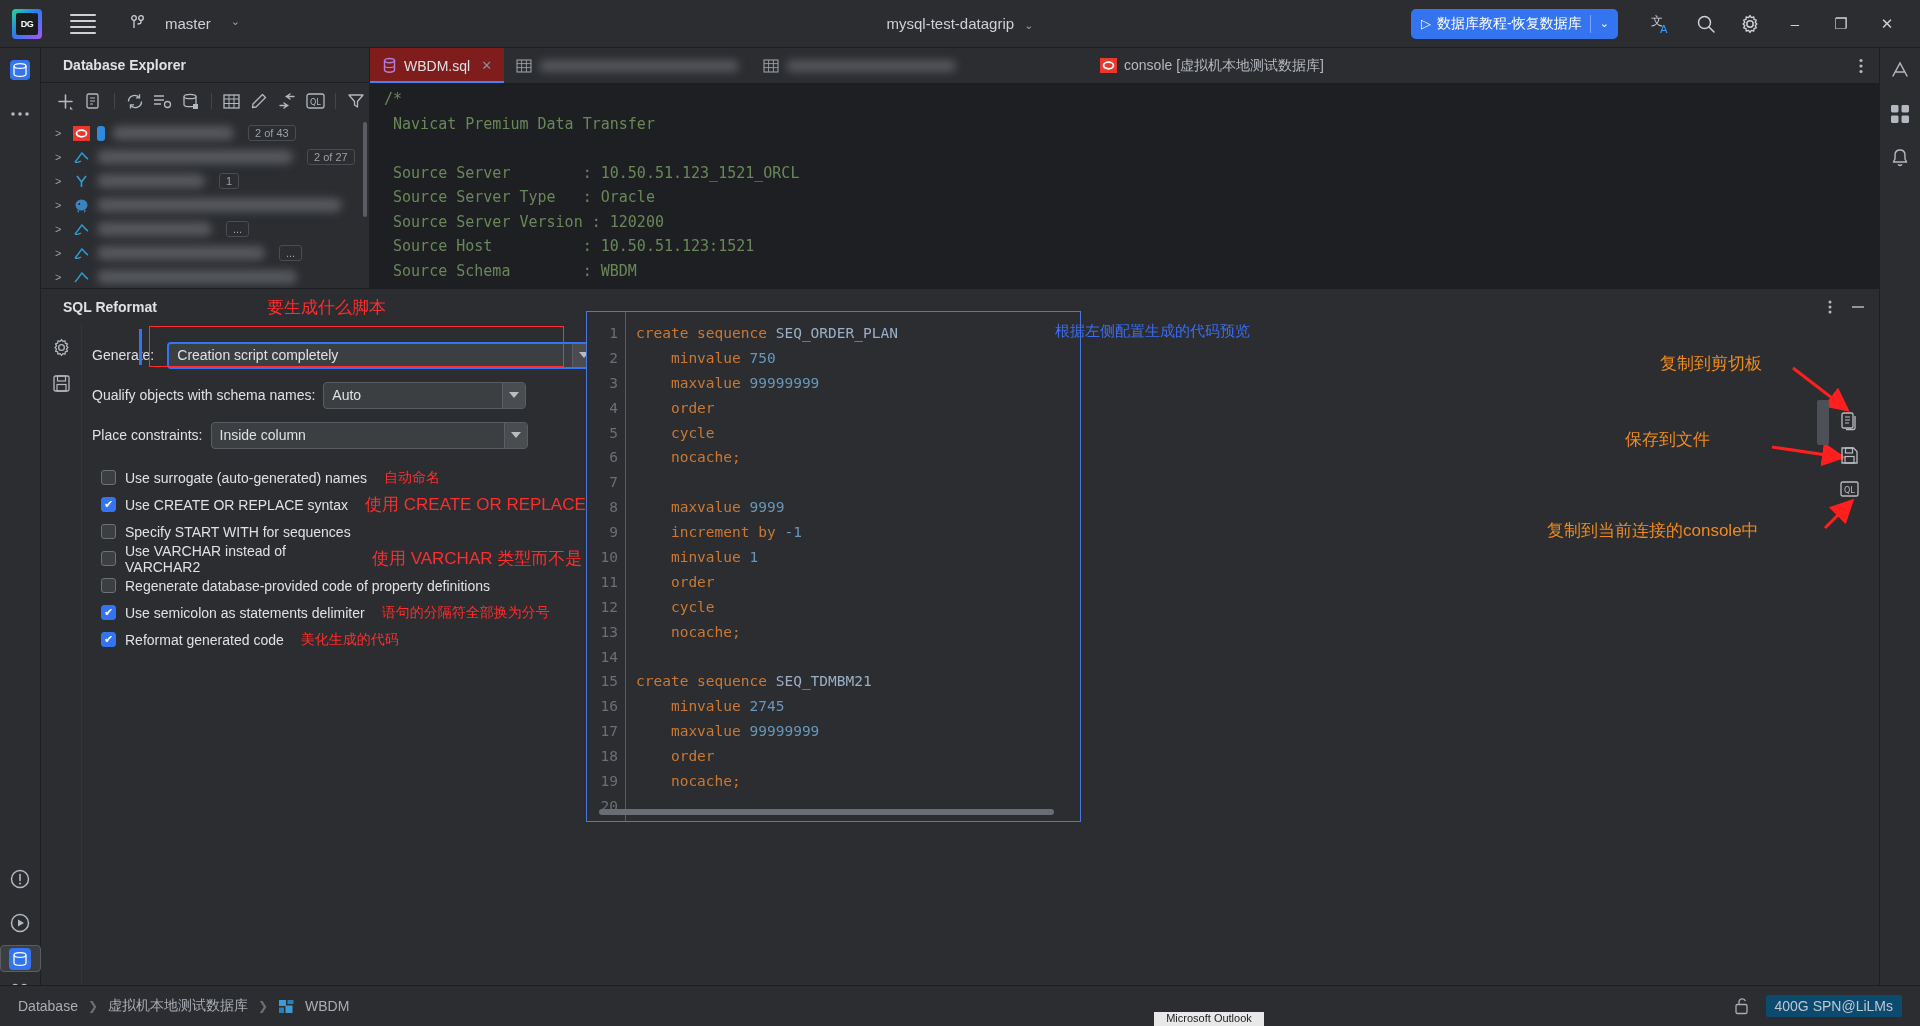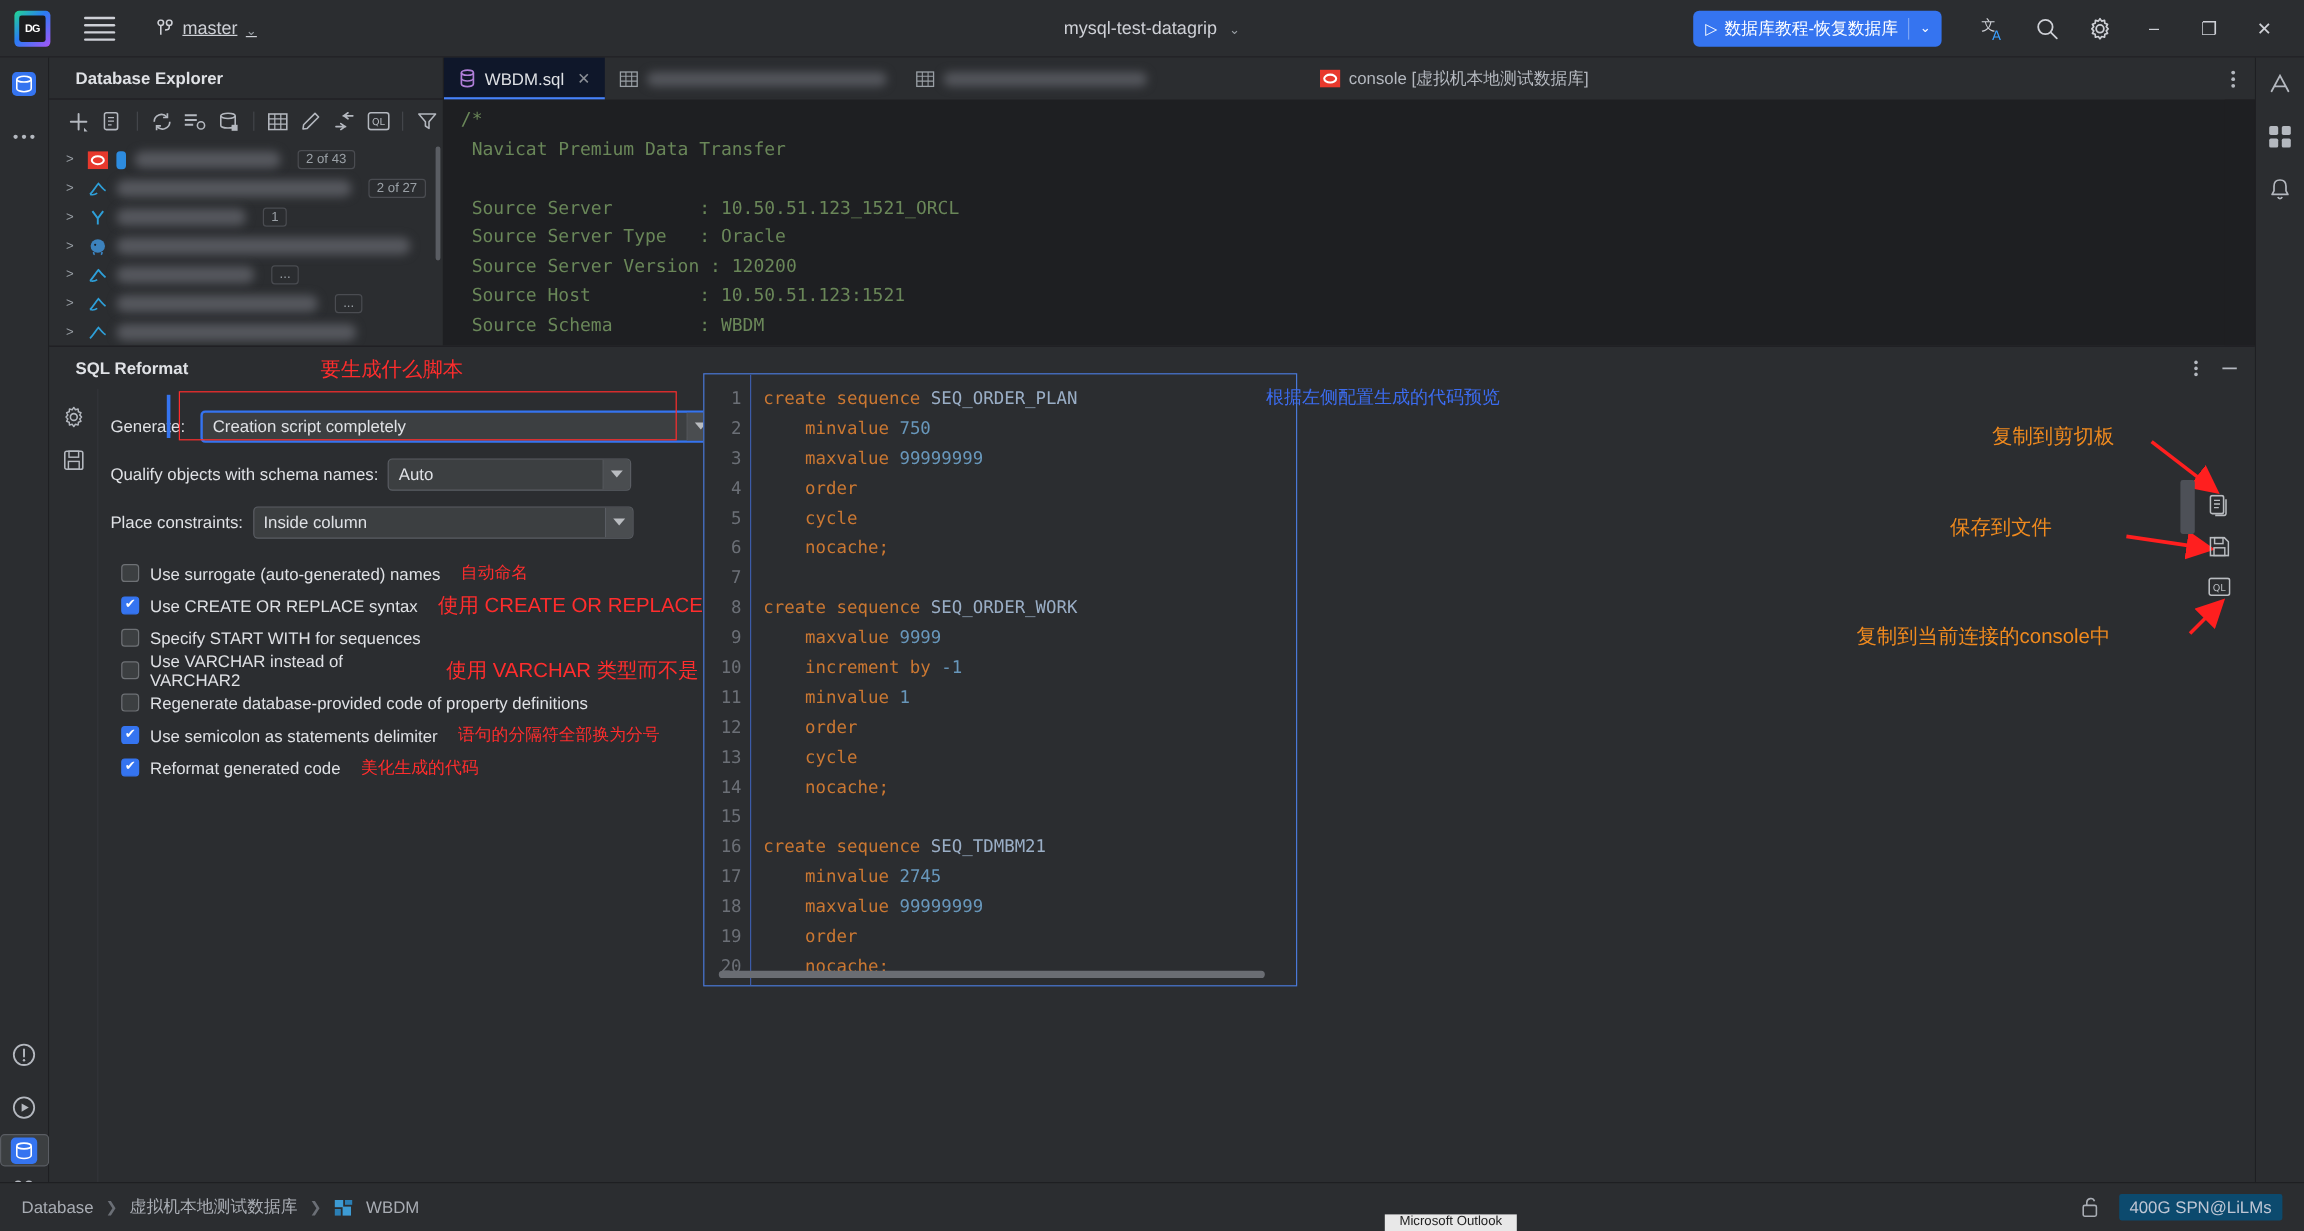--- a/index.html
+++ b/index.html
@@ -20,21 +20,21 @@
   }
   .tb-logo { width: 30px; height: 30px; margin-left: 12px; border-radius: 4px;
     background: linear-gradient(135deg,#22d88f 0%,#2a7bf5 45%,#a855f7 100%);
     display:flex; align-items:center; justify-content:center; }
   .tb-logo .inner { width: 22px; height: 22px; background:#1b1c1e; border-radius:2px;
     font-size:9px; font-weight:bold; color:#fff; display:flex; align-items:center; justify-content:center;
     letter-spacing:-0.5px;}
   .hamburger { margin-left: 28px; width: 26px; height: 26px; display:flex; flex-direction:column;
     justify-content:center; gap:4px; cursor:pointer; }
   .hamburger span { display:block; height:2px; background:#ced0d6; border-radius:1px; }
-  .branch { margin-left: 34px; display:flex; align-items:flex-end; gap:7px; cursor:pointer; font-size:15px; color:#ced0d6;text-decoration:underline;}
+  .branch { margin-left: 34px; display:flex; align-items:flex-start; gap:20px; cursor:pointer; font-size:15px; color:#ced0d6;}
   .branch .chev { font-size: 11px; color:#9aa0a6; }
   .proj-title { position:absolute; left:0; right:0; text-align:center; font-size:15px; color:#ced0d6;
     pointer-events:none; }
   .proj-title span.t { pointer-events:auto; cursor:pointer; }
   .proj-title .chev { font-size:11px; color:#9aa0a6; margin-left:6px;}
   .tb-right { margin-left:auto; display:flex; align-items:center; gap:0; padding-right: 10px;}
   .run-cfg { display:flex; align-items:center; height:30px; background:#3574f0; border-radius:5px;
     margin-right: 22px; cursor:pointer; }
   .run-cfg .play { padding: 0 6px 0 10px; font-size:13px; color:#fff; }
   .run-cfg .label { font-size:14px; color:#fff; padding-right:8px; }
@@ -82,21 +82,21 @@
   .badge { border:1px solid #4a4c51; border-radius:3px; font-size:11px; color:#9aa0a6;
     padding:1px 6px; margin-left:7px; }
   .dbx-scroll { position:absolute; right:2px; top:74px; width:4px; height:95px;
     background:#5a5d63; border-radius:2px; }
 
   
   .tabbar { position:absolute; top:48px; left:370px; width:1509px; height:35px;
      background:#2b2d30; display:flex; align-items:stretch; }
   .tab { display:flex; align-items:center; gap:7px; padding:0 12px; font-size:14px;
      color:#b4b8bf; cursor:pointer; position:relative;}
-  .tab.active { background:#0f172a; color:#dfe1e5; }
+  .tab.active { background:#7f1d1d; color:#dfe1e5; }
   .tab.active:after { content:""; position:absolute; left:0; right:0; bottom:0; height:2px; background:#4682fa; }
   .tab .x { color:#8a8e95; font-size:13px; margin-left:4px; }
   .tab-blur { width:170px; height:12px; border-radius:6px; background:#54565c; filter:blur(4px); }
   .tab-blur.w2 { width: 200px; }
   .kebab { margin-left:auto; width:36px; display:flex; align-items:center; justify-content:center;
      color:#b4b8bf; cursor:pointer; }
 
   
   .editor { position:absolute; top:83px; left:370px; width:1509px; height:205px;
      background:#1e1f22; font-family:"DejaVu Sans Mono", monospace; font-size:15px;
@@ -626,21 +626,20 @@
           <div>20</div>
         </div>
       <div class="codearea" id="codearea">
           <div class="cl"><span class="kw">create sequence </span><span class="id">SEQ_ORDER_PLAN</span></div>
           <div class="cl"><span class="kw">    minvalue </span><span class="num">750</span></div>
           <div class="cl"><span class="kw">    maxvalue </span><span class="num">99999999</span></div>
           <div class="cl"><span class="kw">    order</span></div>
           <div class="cl"><span class="kw">    cycle</span></div>
           <div class="cl"><span class="kw">    nocache;</span></div>
           <div class="cl">&nbsp;</div>
-          <div class="cl"><span class="kw">create sequence </span><span class="id">SEQ_ORDER_WORK</span></div>
           <div class="cl"><span class="kw">    maxvalue </span><span class="num">9999</span></div>
           <div class="cl"><span class="kw">    increment by </span><span class="num">-1</span></div>
           <div class="cl"><span class="kw">    minvalue </span><span class="num">1</span></div>
           <div class="cl"><span class="kw">    order</span></div>
           <div class="cl"><span class="kw">    cycle</span></div>
           <div class="cl"><span class="kw">    nocache;</span></div>
           <div class="cl">&nbsp;</div>
           <div class="cl"><span class="kw">create sequence </span><span class="id">SEQ_TDMBM21</span></div>
           <div class="cl"><span class="kw">    minvalue </span><span class="num">2745</span></div>
           <div class="cl"><span class="kw">    maxvalue </span><span class="num">99999999</span></div>

